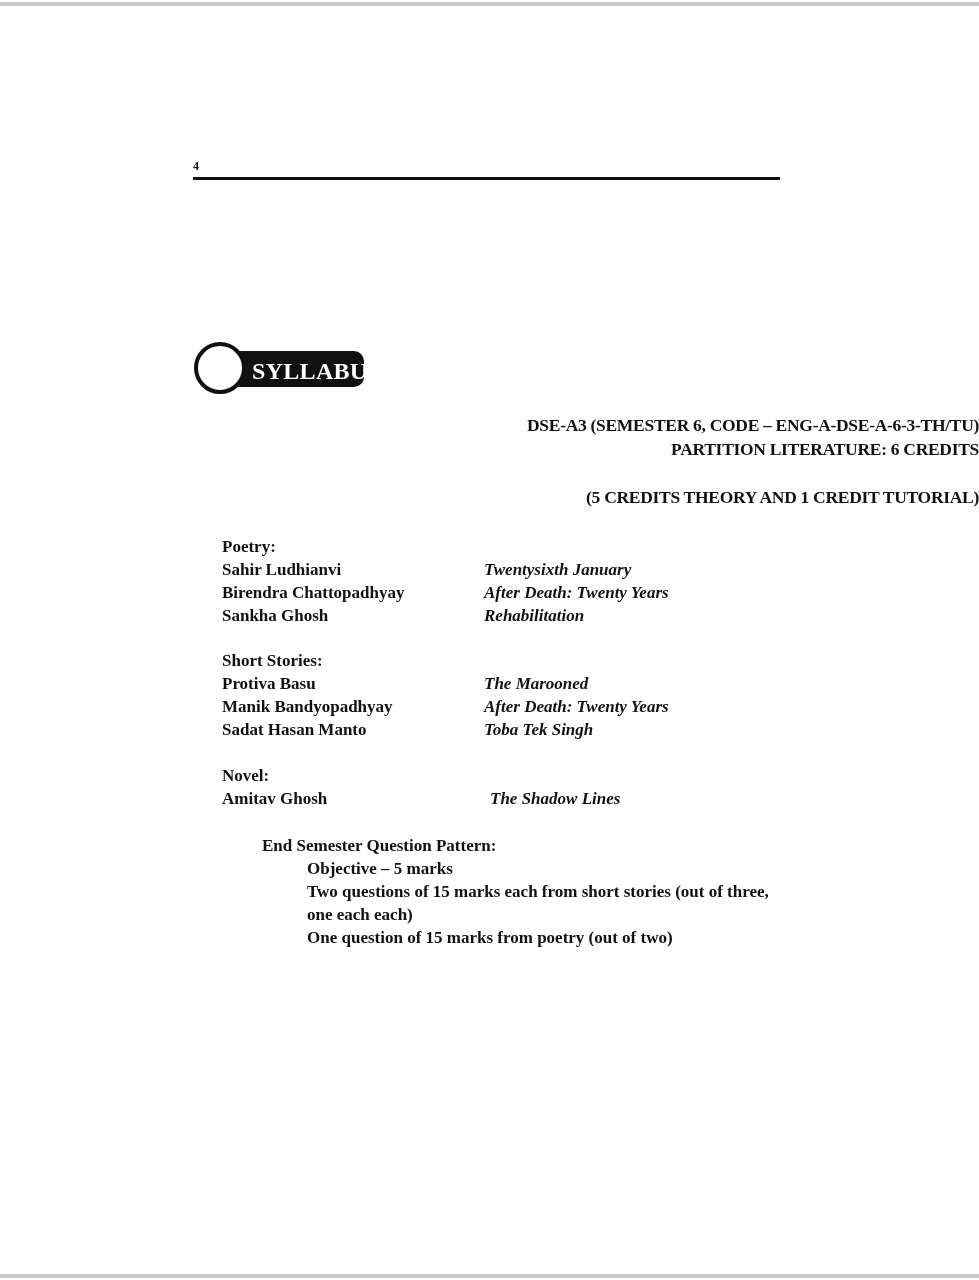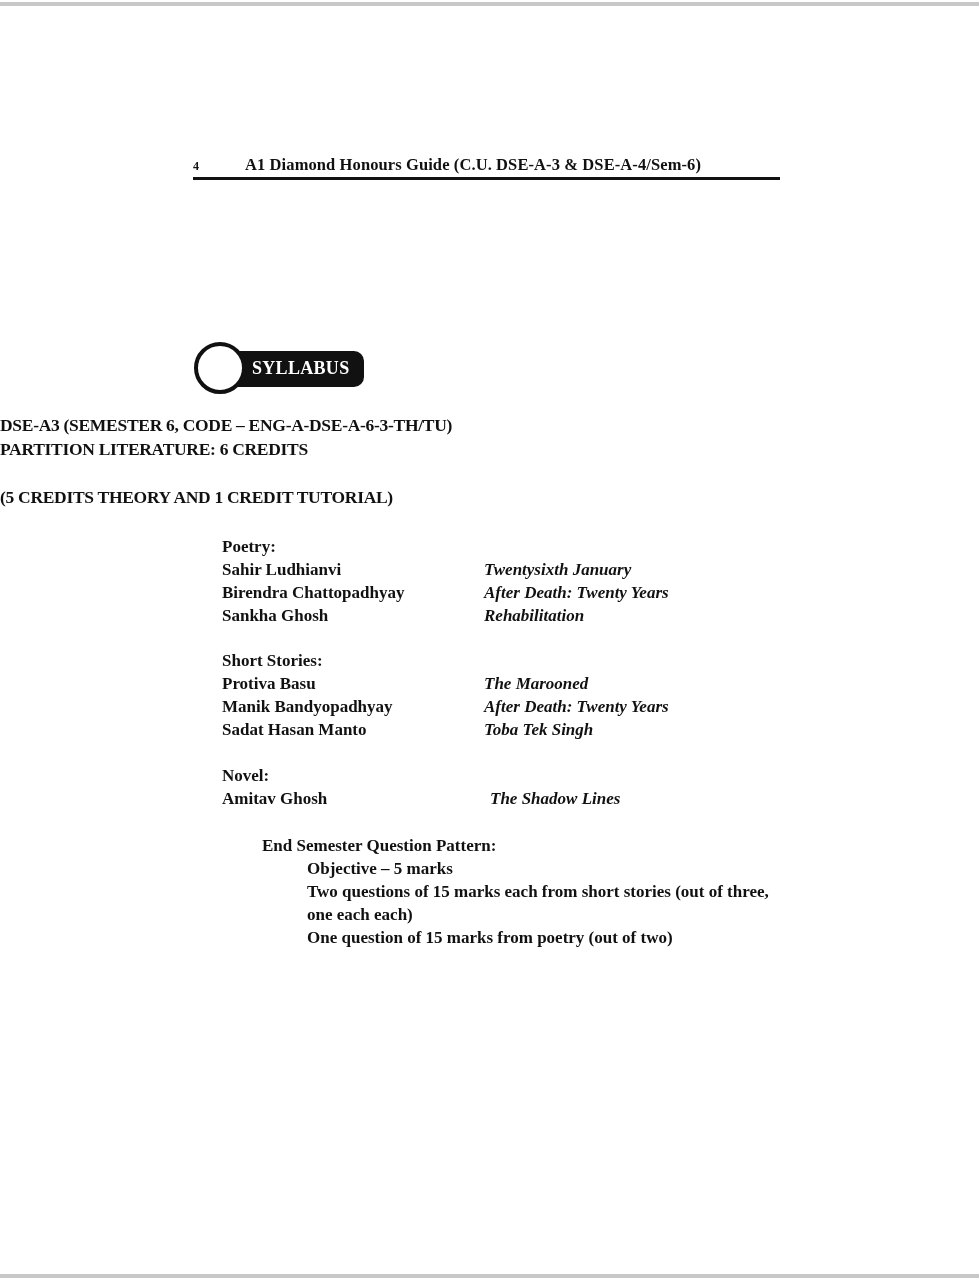--- a/index.html
+++ b/index.html
@@ -11,43 +11,42 @@
   .edge-top { position: absolute; left: 0; top: 2px; width: 979px; height: 4px; background: #c8c8c8; }
   .edge-bottom { position: absolute; left: 0; top: 1274px; width: 979px; height: 4px; background: #c8c8c8; }
 
   .running-head { position: absolute; left: 193px; top: 154px; width: 587px; height: 28px; }
   .page-num { position: absolute; left: 0; top: 5px; font-size: 12px; font-weight: bold; }
   .head-title { position: absolute; left: 52px; top: 1px; font-size: 16.5px; font-weight: bold; white-space: nowrap; letter-spacing: 0.1px; }
   .head-rule { position: absolute; left: 0; top: 23px; width: 587px; height: 3px; background: #111; }
 
   .syllabus-badge { position: absolute; left: 194px; top: 342px; width: 176px; height: 52px; }
   .badge-pill { position: absolute; left: 22px; top: 9px; width: 148px; height: 36px; background: #111; border-radius: 0 10px 10px 0; }
-  .badge-label { position: absolute; left: 58px; top: 16px; color: #fff; font-weight: bold; font-size: 18px; letter-spacing: 0.3px; }
+  .badge-label { position: absolute; left: 58px; top: 16px; color: #fff; font-weight: bold; font-size: 24px; letter-spacing: 0.3px; }
   .badge-circle { position: absolute; left: 0; top: 0; width: 44px; height: 44px; border: 4px solid #111; border-radius: 50%; background: #fff; }
 
-  .course-head { position: absolute; left: 0; width: 979px; text-align: left; font-weight: bold; font-size: 17.5px; letter-spacing: -0.3px; }
+  .course-head { position: absolute; left: 0; width: 979px; text-align: right; font-weight: bold; font-size: 17.5px; letter-spacing: -0.3px; }
 
   .block { position: absolute; left: 222px; font-size: 17px; font-weight: bold; }
   .block .row { position: relative; height: 23px; line-height: 23px; white-space: nowrap; }
   .block .author { position: absolute; left: 0; }
   .block .work { position: absolute; left: 262px; font-style: italic; }
   .block .label { position: absolute; left: 0; }
 
   .pattern { position: absolute; left: 222px; top: 834px; font-size: 17px; font-weight: bold; margin-left: 40px; }
   .pattern .row { height: 23px; line-height: 23px; white-space: nowrap; }
   .pattern .indent { padding-left: 45px; }
 </style>
 </head>
 <body>
 
 <div class="edge-top"></div>
 
 <div class="running-head">
   <span class="page-num">4</span>
-  <span class="head-title">A1 Diamond Honours Guide (C.U. DSE-A-3 &amp; DSE-A-4/Sem-6)</span>
   <div class="head-rule"></div>
 </div>
 
 <div class="syllabus-badge">
   <div class="badge-pill"></div>
   <div class="badge-circle"></div>
   <span class="badge-label">SYLLABUS</span>
 </div>
 
 <div class="course-head" style="top:415px;">DSE-A3 (SEMESTER 6, CODE – ENG-A-DSE-A-6-3-TH/TU)</div>

